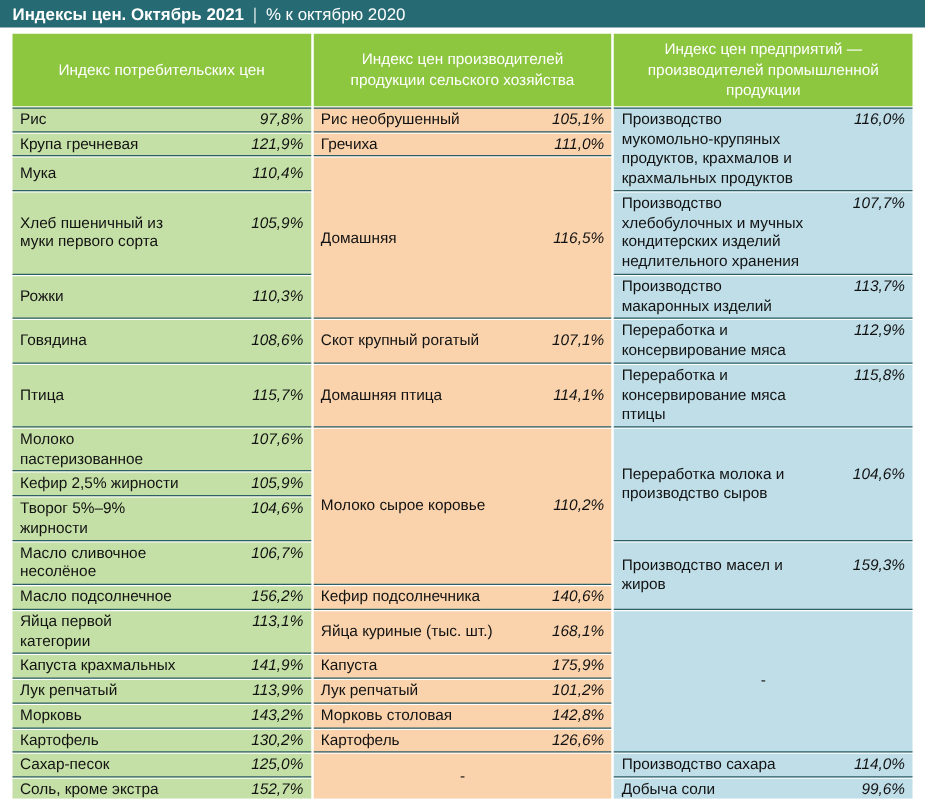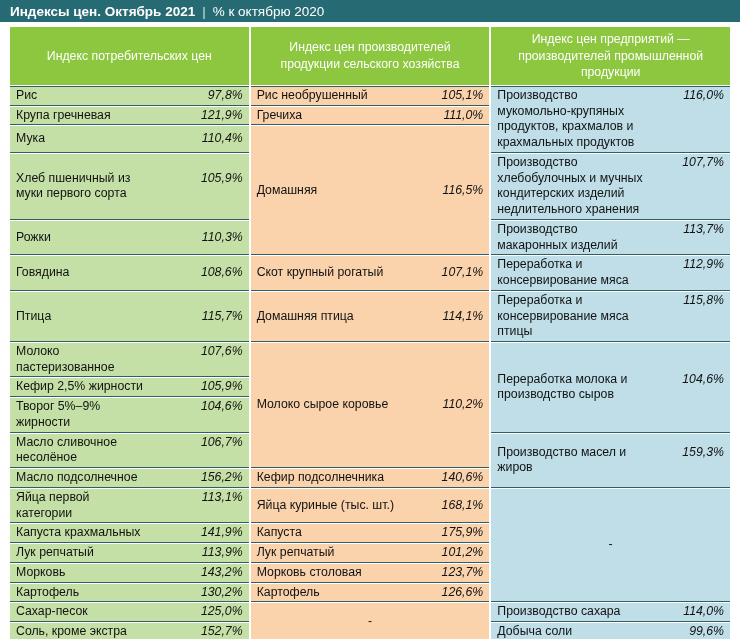--- a/index.html
+++ b/index.html
@@ -285,21 +285,21 @@
         <tr>
           <td class="c1">
               <div class="cf">
                 <span class="lbl">Морковь</span>
                 <span class="val">143,2%</span>
               </div>
             </td>
           <td class="c2">
               <div class="cf">
                 <span class="lbl">Морковь столовая</span>
-                <span class="val">123,7%</span>
+                <span class="val">142,8%</span>
               </div>
             </td>
         </tr>
         <tr>
           <td class="c1">
               <div class="cf">
                 <span class="lbl">Картофель</span>
                 <span class="val">130,2%</span>
               </div>
             </td>

